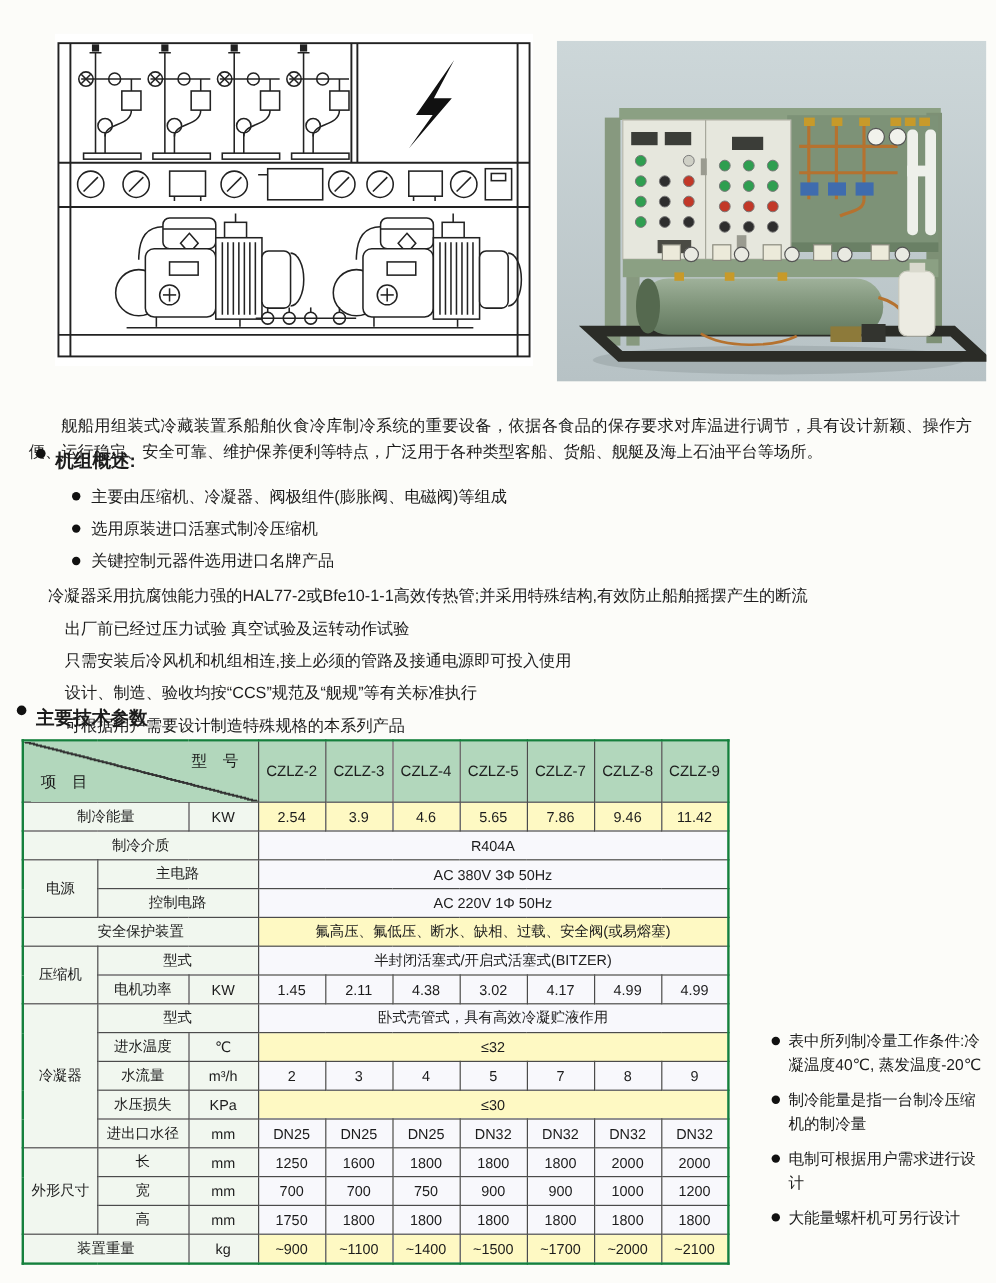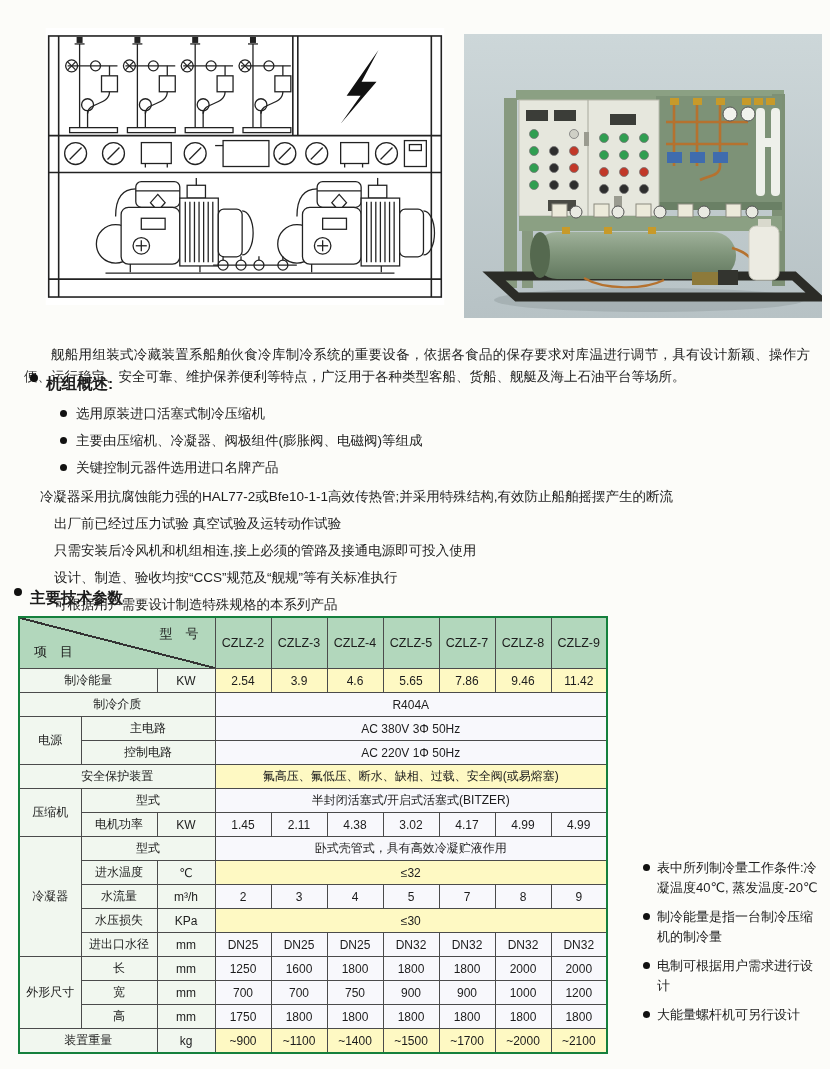--- a/index.html
+++ b/index.html
@@ -272,25 +272,25 @@
   <p class="intro">舰船用组装式冷藏装置系船舶伙食冷库制冷系统的重要设备，依据各食品的保存要求对库温进行调节，具有设计新颖、操作方便、运行稳定、安全可靠、维护保养便利等特点，广泛用于各种类型客船、货船、舰艇及海上石油平台等场所。</p>
 
   <div class="overview">
     <div class="sec-title">
       <span class="bullet"></span>
       <span>机组概述:</span>
     </div>
     <div class="ov-list">
       <div class="ov-item">
         <span class="bullet sm"></span>
-        <span>选用原装进口活塞式制冷压缩机</span>
+        <span>主要由压缩机、冷凝器、阀极组件(膨胀阀、电磁阀)等组成</span>
       </div>
       <div class="ov-item">
         <span class="bullet sm"></span>
-        <span>主要由压缩机、冷凝器、阀极组件(膨胀阀、电磁阀)等组成</span>
+        <span>选用原装进口活塞式制冷压缩机</span>
       </div>
       <div class="ov-item">
         <span class="bullet sm"></span>
         <span>关键控制元器件选用进口名牌产品</span>
       </div>
     </div>
     <div class="ov-lines">
       <div class="line first">冷凝器采用抗腐蚀能力强的HAL77-2或Bfe10-1-1高效传热管;并采用特殊结构,有效防止船舶摇摆产生的断流</div>
       <div class="line">出厂前已经过压力试验 真空试验及运转动作试验</div>
       <div class="line">只需安装后冷风机和机组相连,接上必须的管路及接通电源即可投入使用</div>

